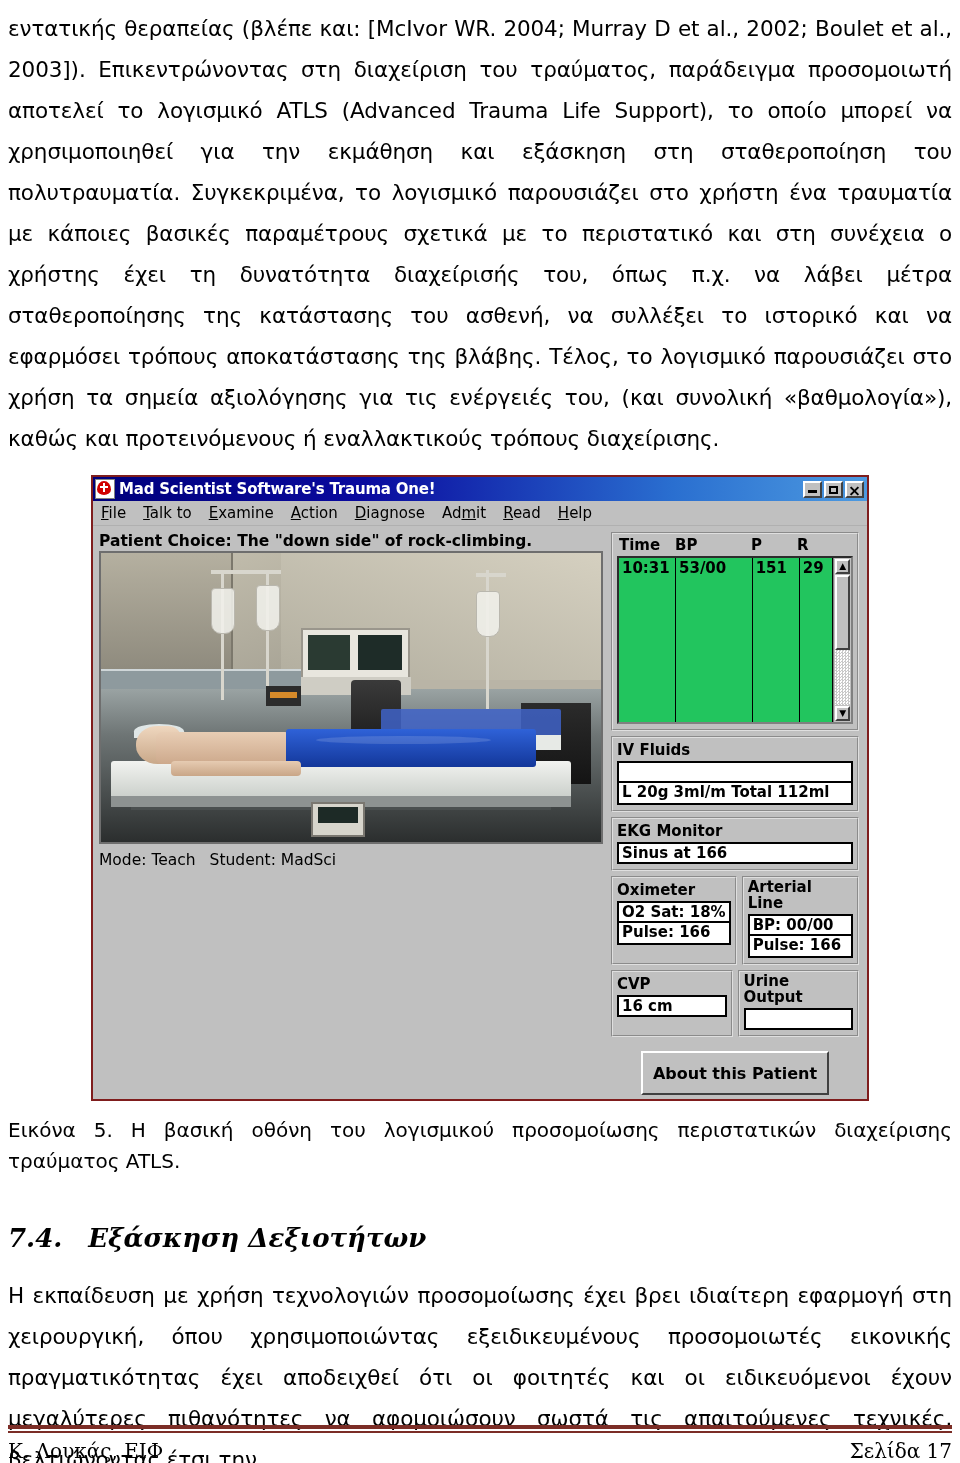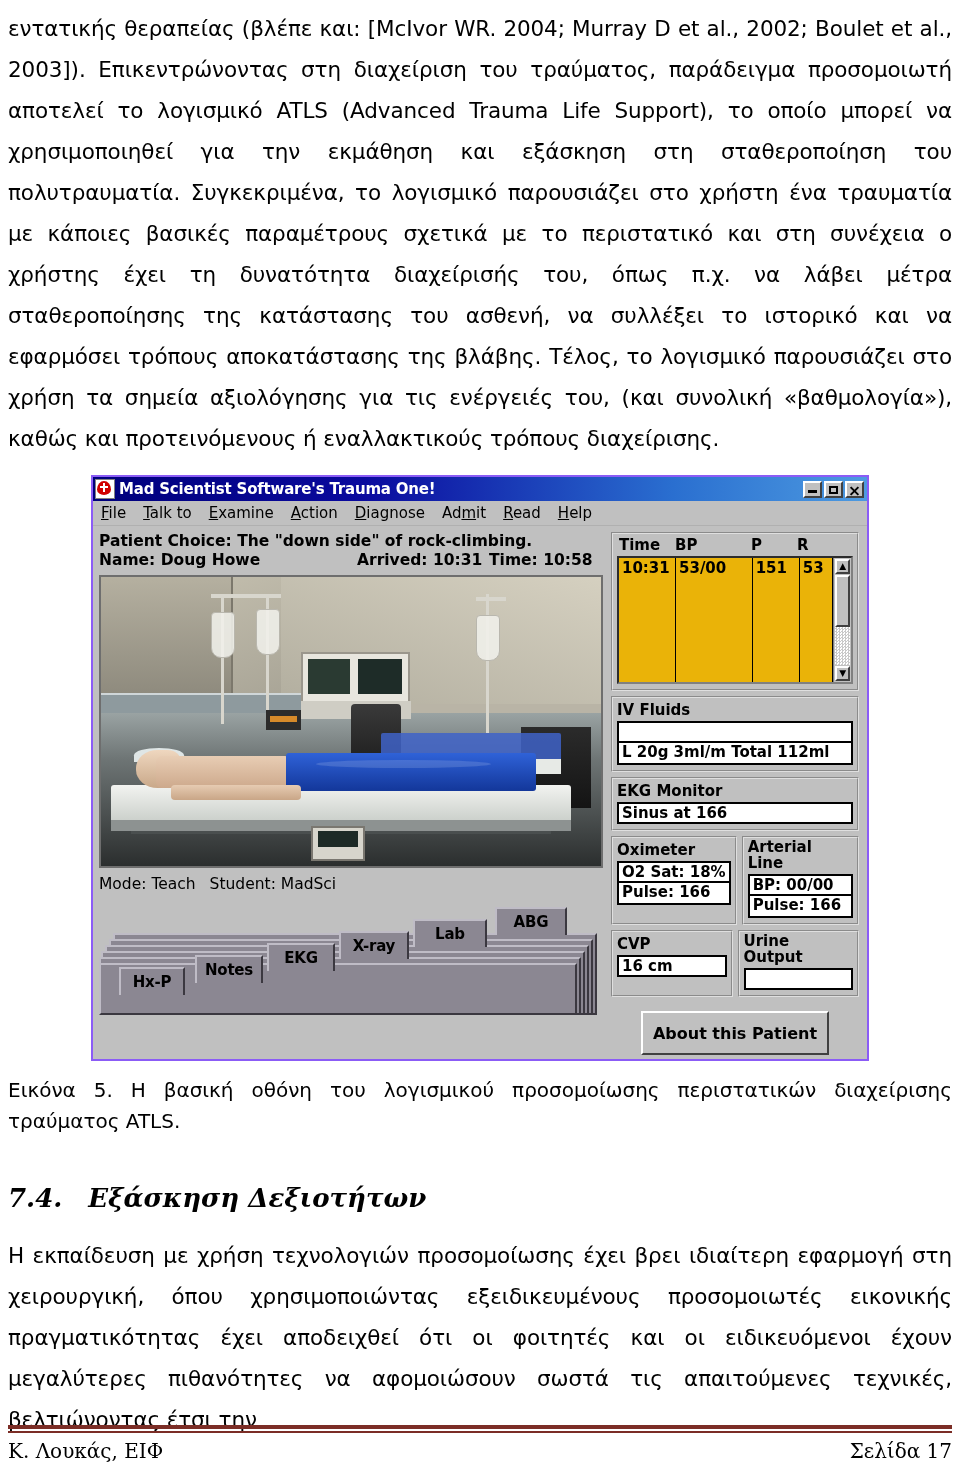--- a/index.html
+++ b/index.html
@@ -77,21 +77,21 @@
     display: flex;
     justify-content: space-between;
     font-family: "DejaVu Serif", serif;
     font-size: 20px;
   }
 
   
   .win {
     width: 778px;
     background: #c0c0c0;
-    border: 2px solid #8b5cf6;
+    border: 2px solid #7f1d1d;
     box-sizing: border-box;
     font-family: "DejaVu Sans", sans-serif;
     -webkit-font-smoothing: none;
   }
   .titlebar {
     height: 24px;
     background: linear-gradient(to right, #00007b 0%, #0a0a9e 35%, #2a6fd0 75%, #4d9ae0 100%);
     display: flex;
     align-items: center;
     padding: 0 2px;
@@ -394,22 +394,22 @@
     font-weight: bold;
     padding: 0 2px;
     margin-bottom: 2px;
   }
   .vh-time { width: 56px; }
   .vh-bp { width: 76px; }
   .vh-p { width: 46px; }
   .vh-r { width: 30px; }
   .vitals-body {
     display: flex;
-    height: 128px;
-    background: #eab308;
+    height: 168px;
+    background: #22c55e;
     border: 2px inset #808080;
     box-sizing: border-box;
   }
   .vcol {
     border-right: 1px solid #000;
     font-size: 15px;
     font-weight: bold;
     padding: 1px 3px;
     box-sizing: border-box;
   }
@@ -537,25 +537,20 @@
         <span>Ad<u>m</u>it</span>
         <span><u>R</u>ead</span>
         <span><u>H</u>elp</span>
       </div>
 
       <div class="win-body">
 
         <div class="left-col">
 
           <div class="patient-line">Patient Choice: The "down side" of rock-climbing.</div>
-          <div class="patient-line-2">
-            <span class="pl-name">Name: Doug Howe</span>
-            <span class="pl-arr">Arrived: 10:31</span>
-            <span>Time: 10:58</span>
-          </div>
 
           <div class="photo">
             <div class="ph-wallL"></div>
             <div class="ph-wallR"></div>
             <div class="ph-cabinet"></div>
             <div class="ph-counter"></div>
             <div class="ph-floor"></div>
             <div class="ph-hbar"></div>
             <div class="ph-hbar2"></div>
             <div class="ph-pole1"></div>
@@ -582,52 +577,36 @@
             <div class="ph-torso"></div>
             <div class="ph-blanket"></div>
             <div class="ph-arm"></div>
             <div class="ph-smallmon"></div>
           </div>
 
           <div class="mode-line">
             <span>Mode: Teach</span><span class="gap"></span><span>Student: MadSci</span>
           </div>
 
-          <div class="tabs-area">
-
-            <div class="tabstack" style="left:14px; top:28px; width:484px; height:82px;"></div>
-            <div class="tabstack" style="left:10px; top:34px; width:484px; height:76px;"></div>
-            <div class="tabstack" style="left:6px;  top:40px; width:484px; height:70px;"></div>
-            <div class="tabstack" style="left:2px;  top:46px; width:484px; height:64px;"></div>
-            <div class="tabstack" style="left:0px;  top:52px; width:482px; height:58px;"></div>
-            <div class="tabstack" style="left:0px;  top:58px; width:478px; height:52px;"></div>
-
-            <div class="tabhead" style="left:396px; top:2px;  width:72px;">ABG</div>
-            <div class="tabhead" style="left:314px; top:14px; width:74px;">Lab</div>
-            <div class="tabhead" style="left:240px; top:26px; width:70px;">X-ray</div>
-            <div class="tabhead" style="left:168px; top:38px; width:68px;">EKG</div>
-            <div class="tabhead" style="left:96px;  top:50px; width:68px;">Notes</div>
-            <div class="tabhead" style="left:20px;  top:62px; width:66px;">Hx-P</div>
-          </div>
         </div>
 
         <div class="right-col">
 
           <div class="group">
             <div class="vitals-head">
               <span class="vh-time">Time</span>
               <span class="vh-bp">BP</span>
               <span class="vh-p">P</span>
               <span class="vh-r">R</span>
             </div>
             <div class="vitals-body">
               <div class="vcol vc-time">10:31</div>
               <div class="vcol vc-bp">53/00</div>
               <div class="vcol vc-p">151</div>
-              <div class="vcol vc-r">53</div>
+              <div class="vcol vc-r">29</div>
               <div class="vscroll">
                 <div class="sb-btn">▲</div>
                 <div class="sb-track">
                   <div class="sb-thumb"></div>
                 </div>
                 <div class="sb-btn">▼</div>
               </div>
             </div>
           </div>
 

